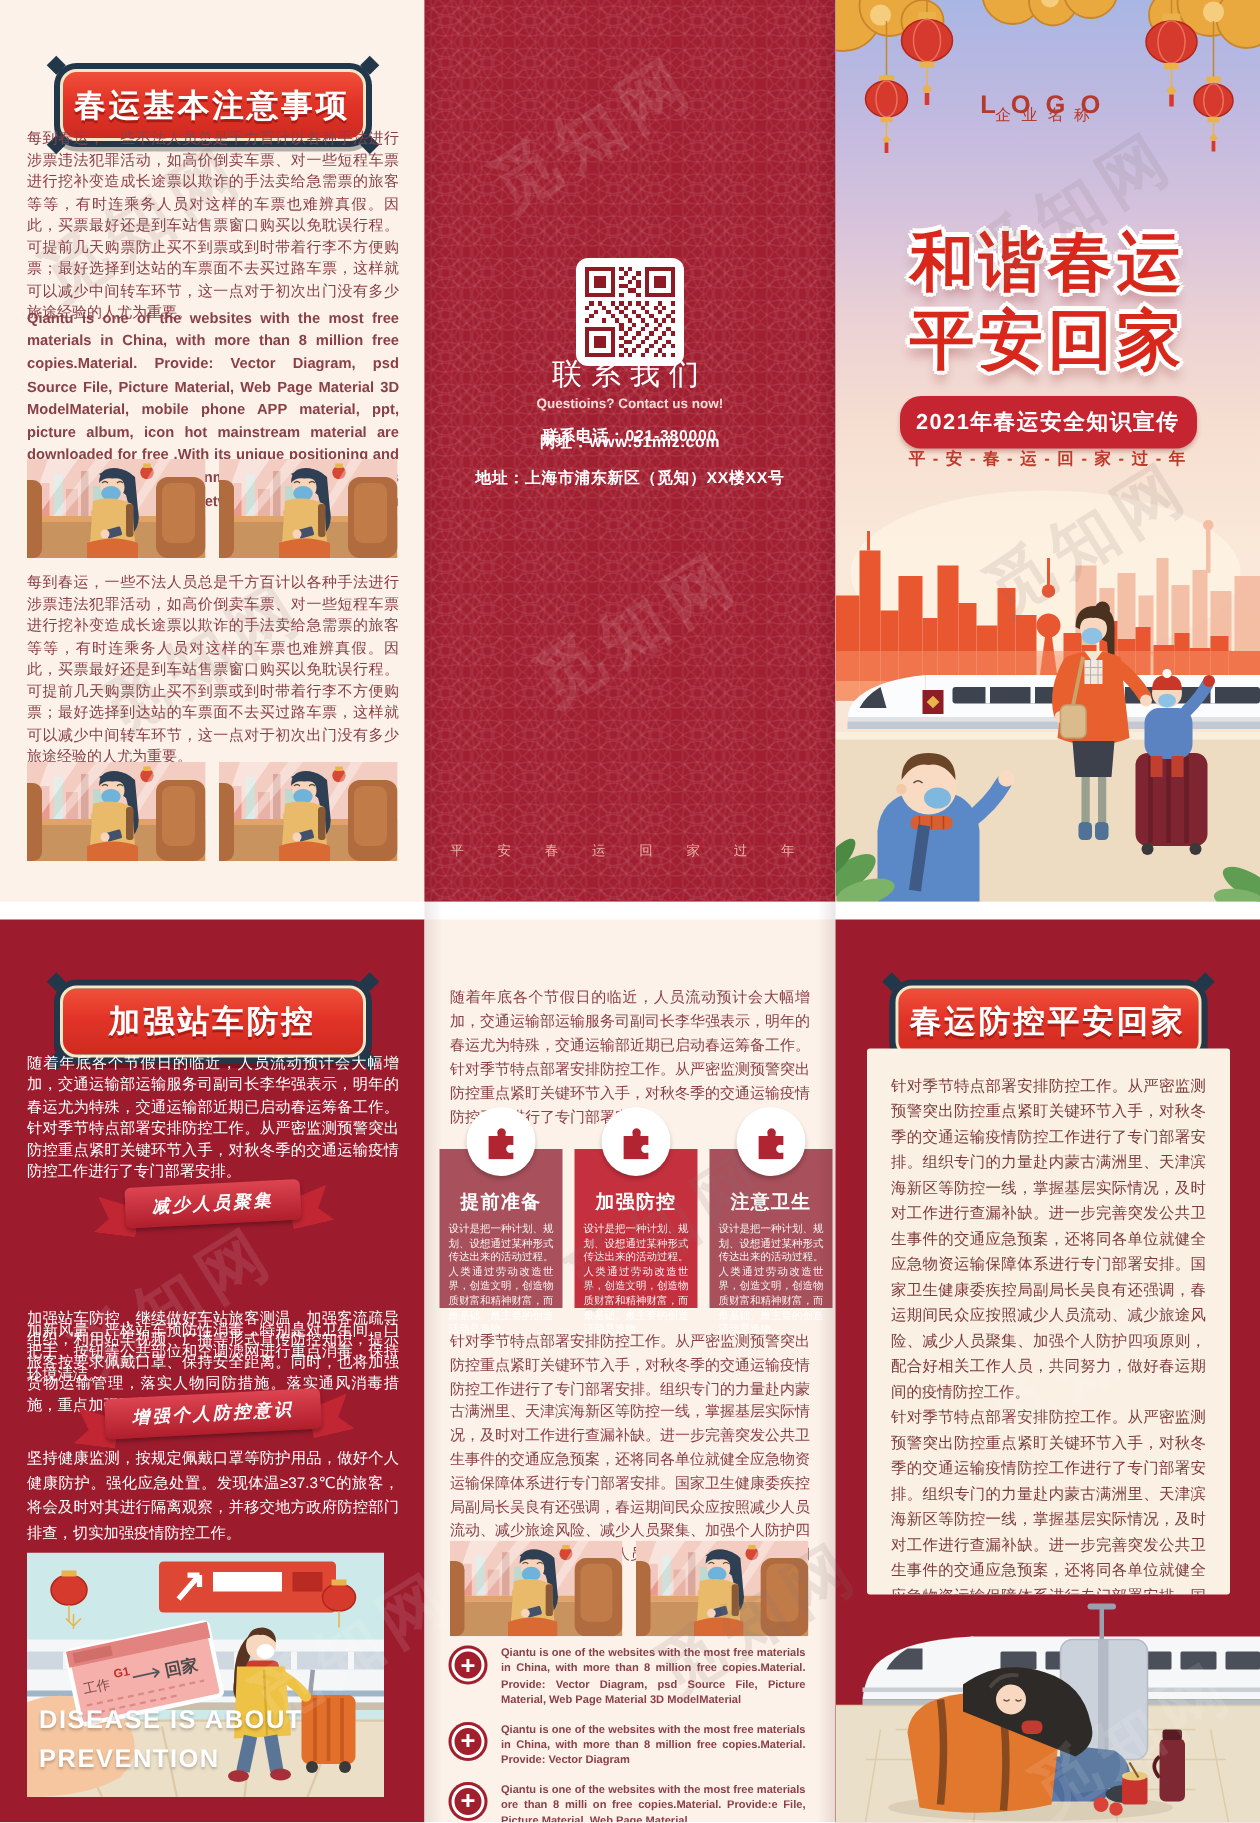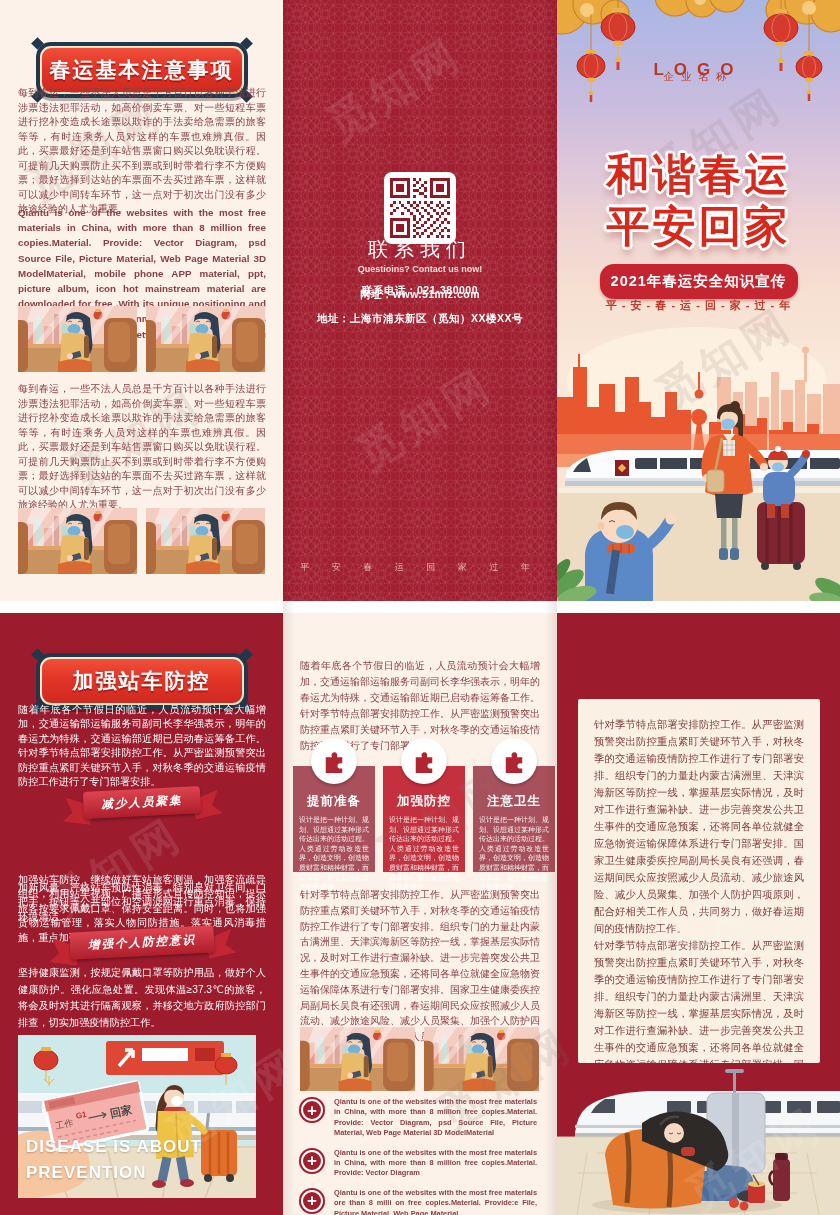--- a/index.html
+++ b/index.html
@@ -550,20 +550,28 @@
       <p>Qiantu is one of the websites with the most free materials in China, with more than 8 million free copies.Material. Provide: Vector Diagram</p>
     </div>
     <div class="bullet">
       <span class="bullet-icon">+</span>
       <p>Qiantu is one of the websites with the most free materials ore than 8 milli on free copies.Material. Provide:e File, Picture Material, Web Page Material</p>
     </div>
   </div>
 </div>
 
 <div class="panel p-br">
+  <div class="plaque" style="top:40px">
+    <span class="frame"></span>
+        <span class="knob tl"></span>
+        <span class="knob tr"></span>
+        <span class="knob bl"></span>
+        <span class="knob br"></span>
+    <div class="inner">春运防控平安回家</div>
+  </div>
   <div class="br-card">
     <p>针对季节特点部署安排防控工作。从严密监测预警突出防控重点紧盯关键环节入手，对秋冬季的交通运输疫情防控工作进行了专门部署安排。组织专门的力量赴内蒙古满洲里、天津滨海新区等防控一线，掌握基层实际情况，及时对工作进行查漏补缺。进一步完善突发公共卫生事件的交通应急预案，还将同各单位就健全应急物资运输保障体系进行专门部署安排。国家卫生健康委疾控局副局长吴良有还强调，春运期间民众应按照减少人员流动、减少旅途风险、减少人员聚集、加强个人防护四项原则，配合好相关工作人员，共同努力，做好春运期间的疫情防控工作。</p>
     <p>针对季节特点部署安排防控工作。从严密监测预警突出防控重点紧盯关键环节入手，对秋冬季的交通运输疫情防控工作进行了专门部署安排。组织专门的力量赴内蒙古满洲里、天津滨海新区等防控一线，掌握基层实际情况，及时对工作进行查漏补缺。进一步完善突发公共卫生事件的交通应急预案，还将同各单位就健全应急物资运输保障体系进行专门部署安排。国家卫生健康委疾控局副局长吴良有还强调，春运期间民众应按照减少人员流动、减少旅途风险、减少人员聚集、加强个人防护。</p>
 
   </div>
   <svg class="illu" style="left:0; top:450px;" width="283" height="152">
     <path d="M92,28 Q48,30 30,44 Q20,52 18,70 L92,70 Z" fill="#f6f7f8"></path>
     <rect x="90" y="28" width="193" height="42" fill="#f6f7f8"></rect>
     <path d="M48,36 Q38,42 34,50 L58,50 L58,36 Z" fill="#4a4f59"></path>
     <g fill="#4a4f59">

